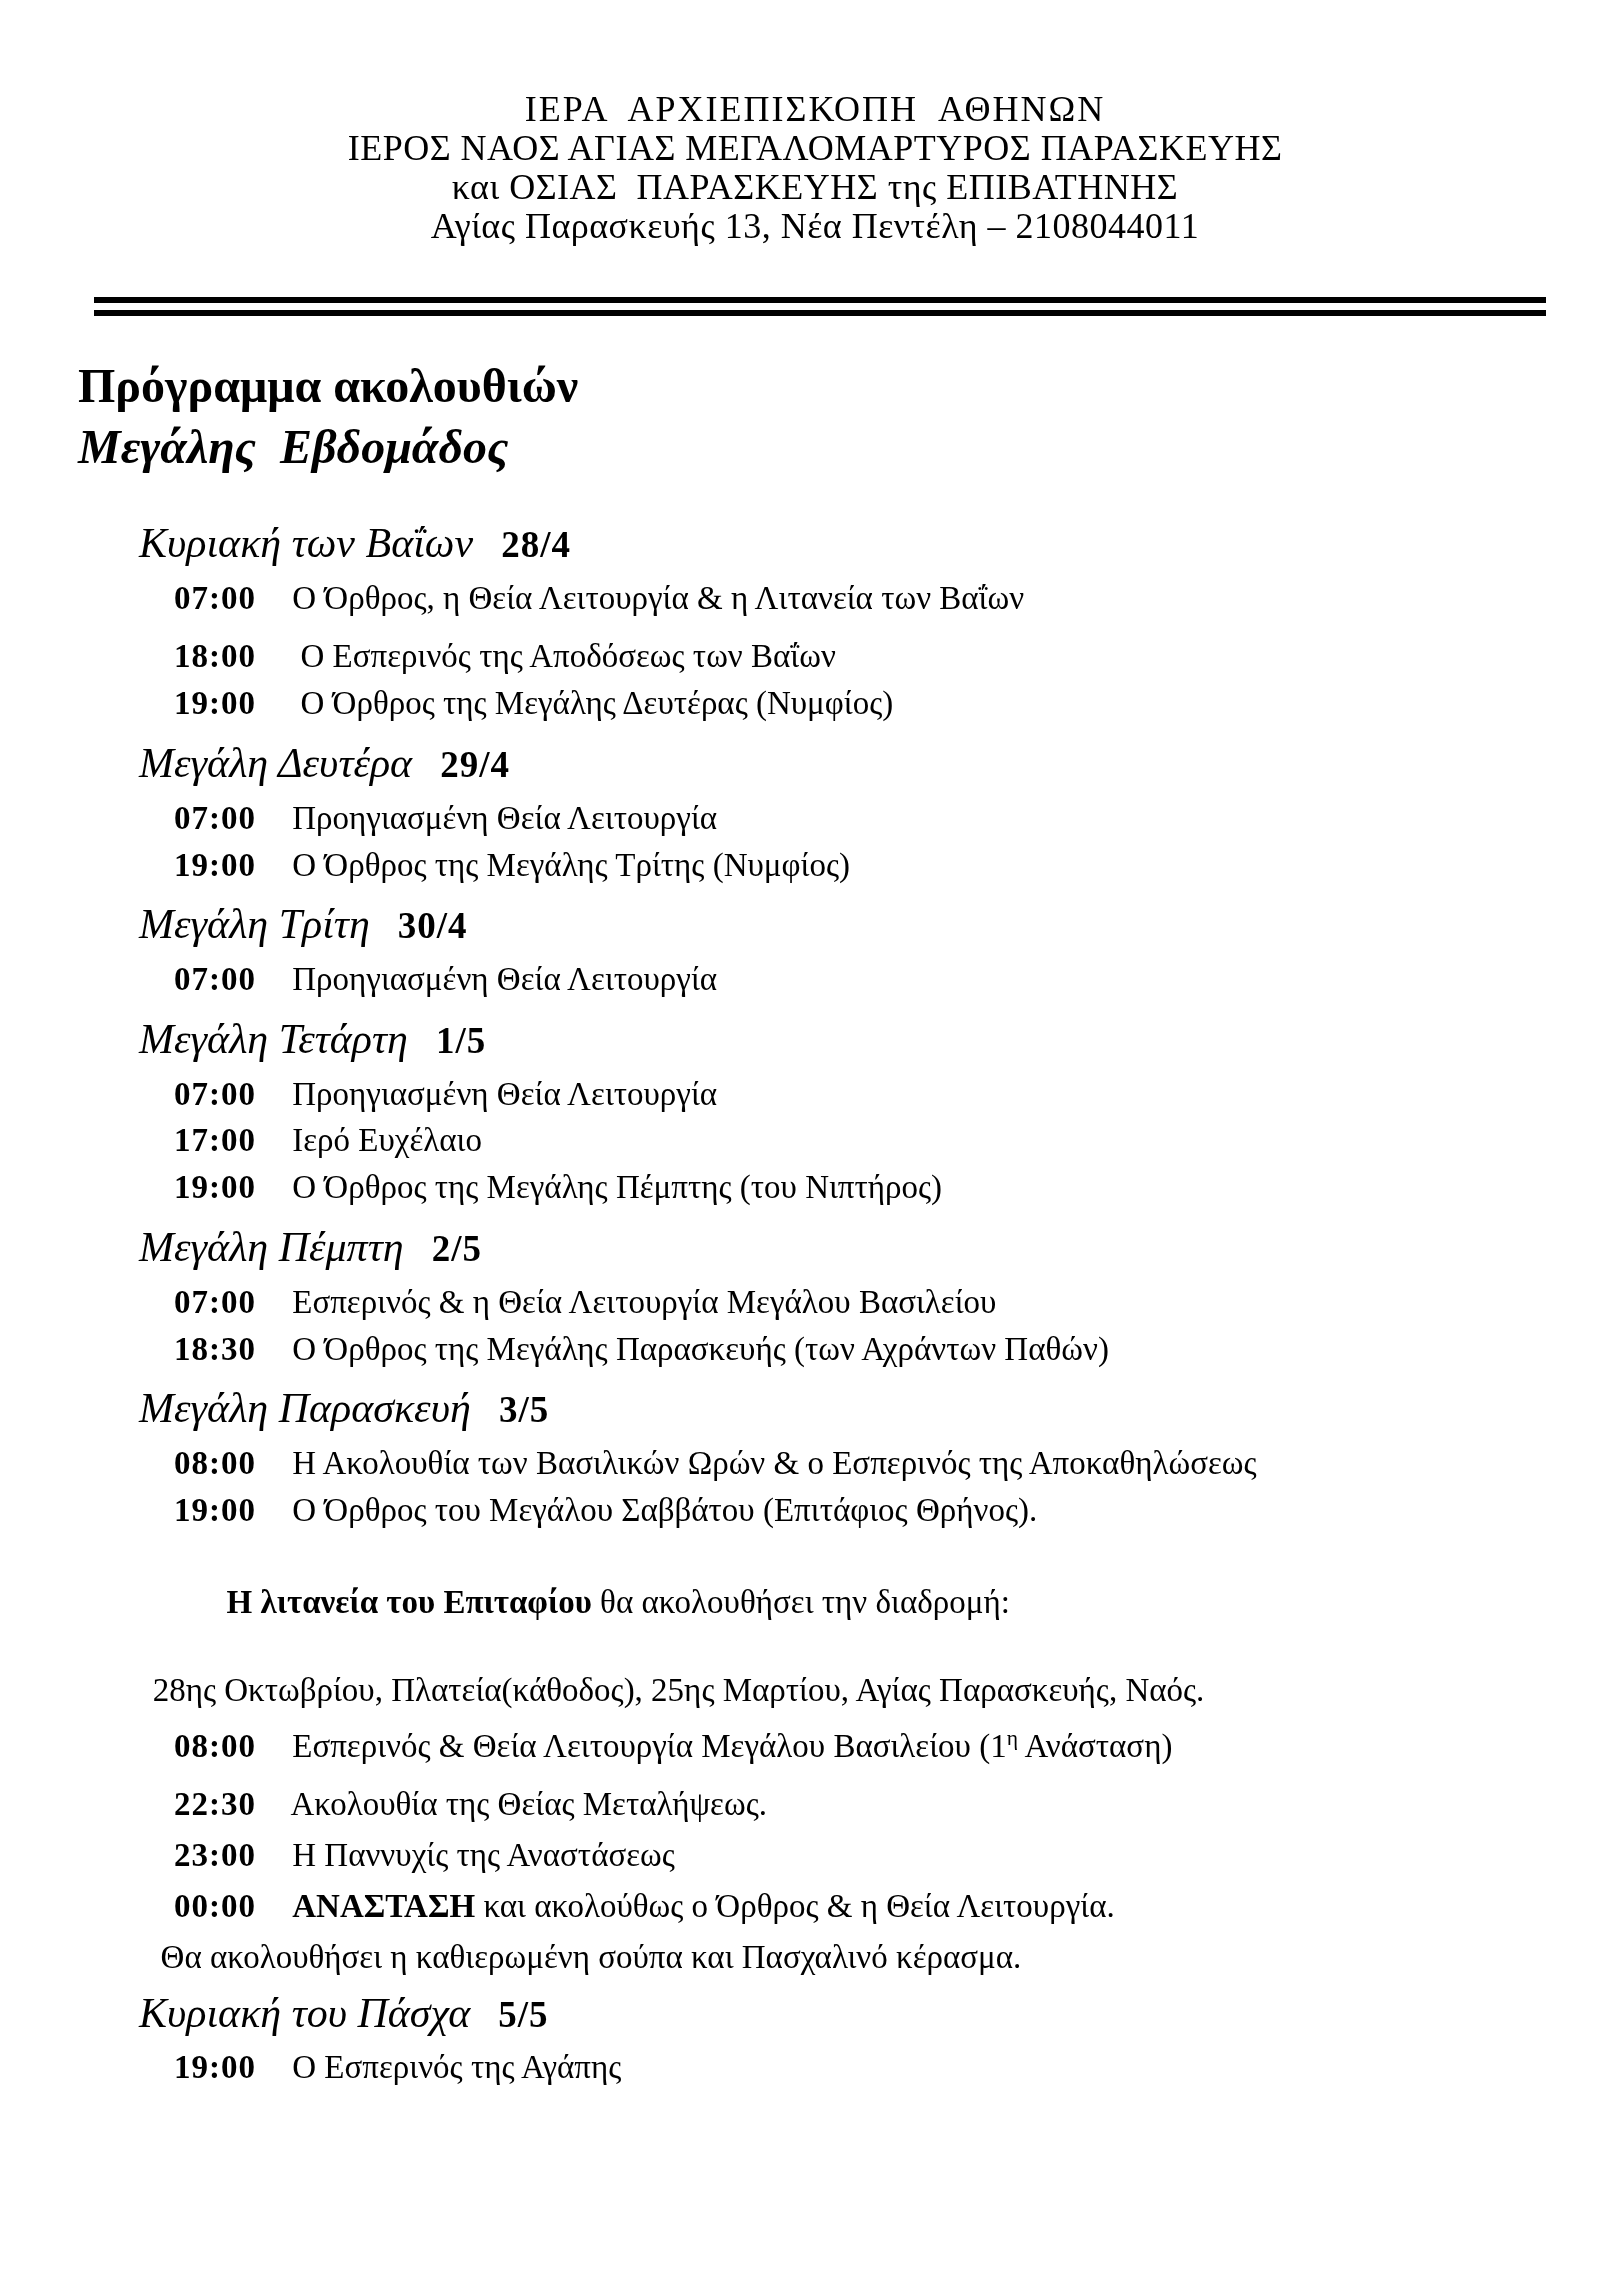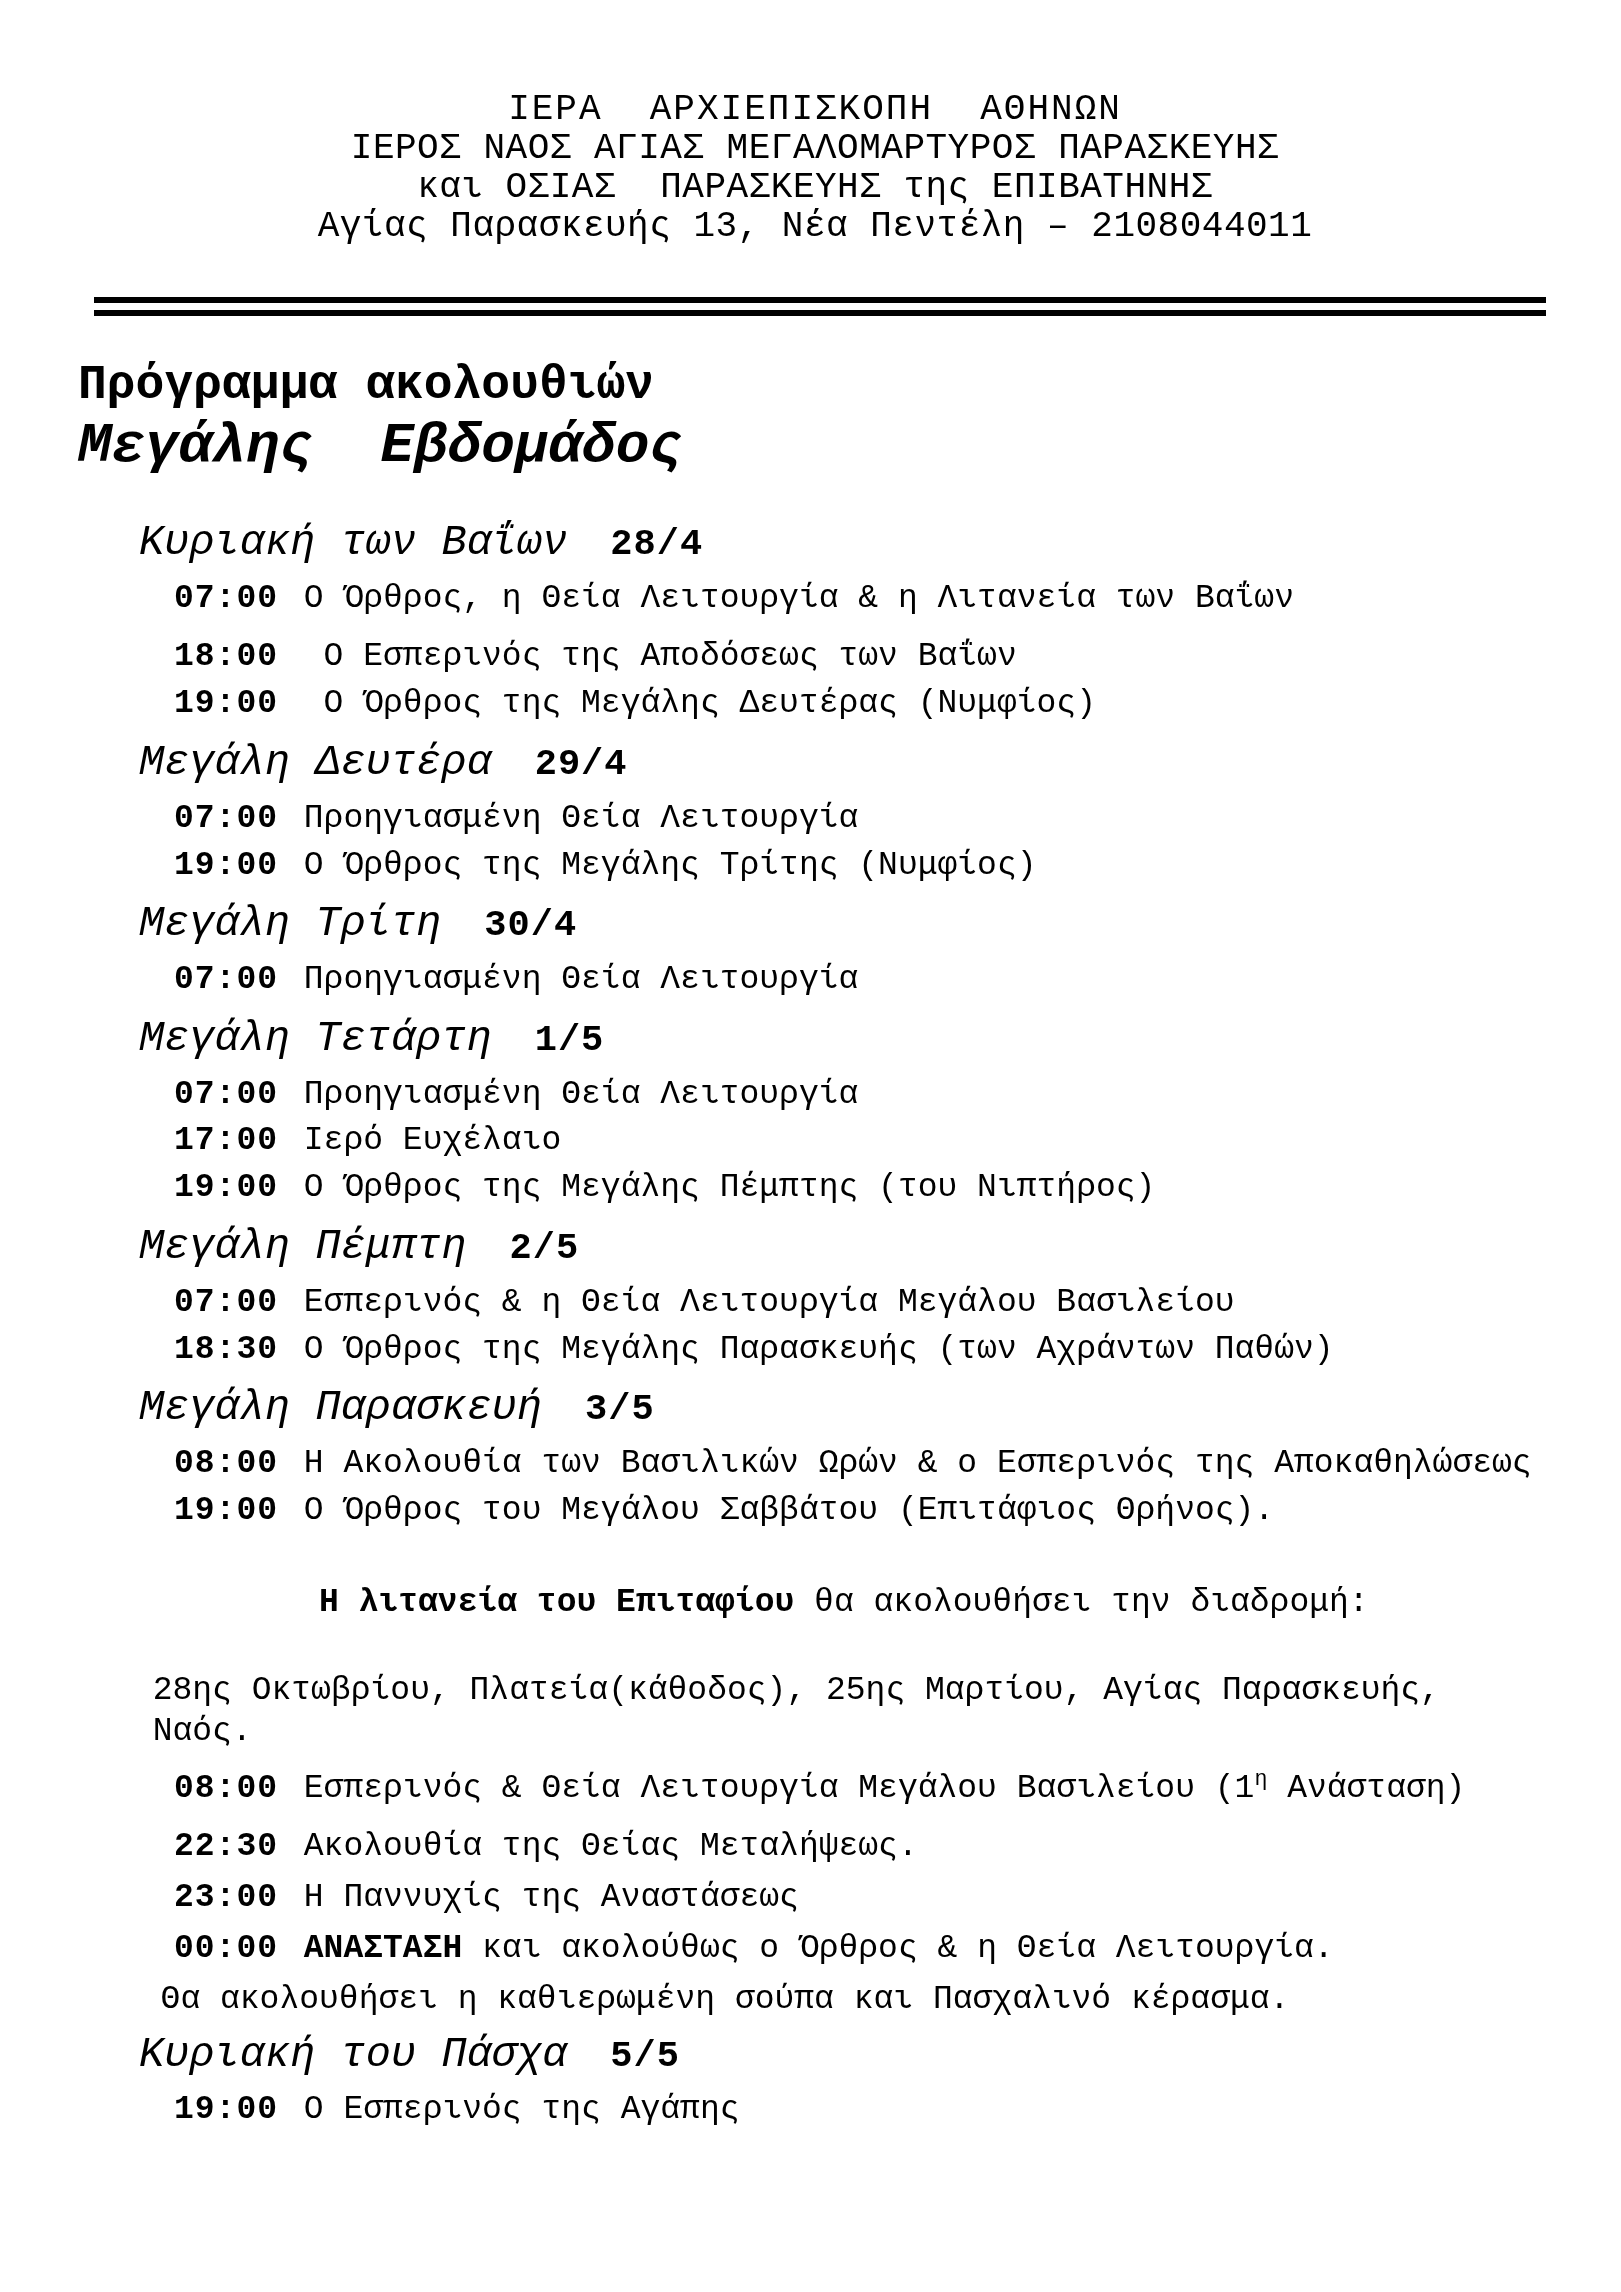--- a/index.html
+++ b/index.html
@@ -3,21 +3,21 @@
 <meta charset="utf-8">
 <style>
   html, body { margin: 0; padding: 0; background: #ffffff; }
   .page {
     position: relative;
     width: 1621px;
     height: 2293px;
     margin: 0 auto;
     background: #ffffff;
     color: #000000;
-    font-family: Liberation Mono, monospace;
+    font-family: Liberation Serif, serif;
     box-sizing: border-box;
     padding: 90px 69px 0 78px;
     overflow: hidden;
   }
 
   
   .letterhead {
     text-align: center;
     font-size: 36px;
     line-height: 39px;
@@ -40,21 +40,21 @@
     text-align: left;
     font-weight: bold;
   }
   .doc-title .t1 {
     display: block;
     font-size: 48px;
     line-height: 61px;
   }
   .doc-title .t2 {
     display: block;
-    font-size: 56px;
+    font-size: 48px;
     line-height: 61px;
     font-style: italic;
     white-space: pre-wrap;
   }
 
   
   .schedule {
     margin-top: 41px;
     padding-left: 61px; 
     font-size: 33px;

